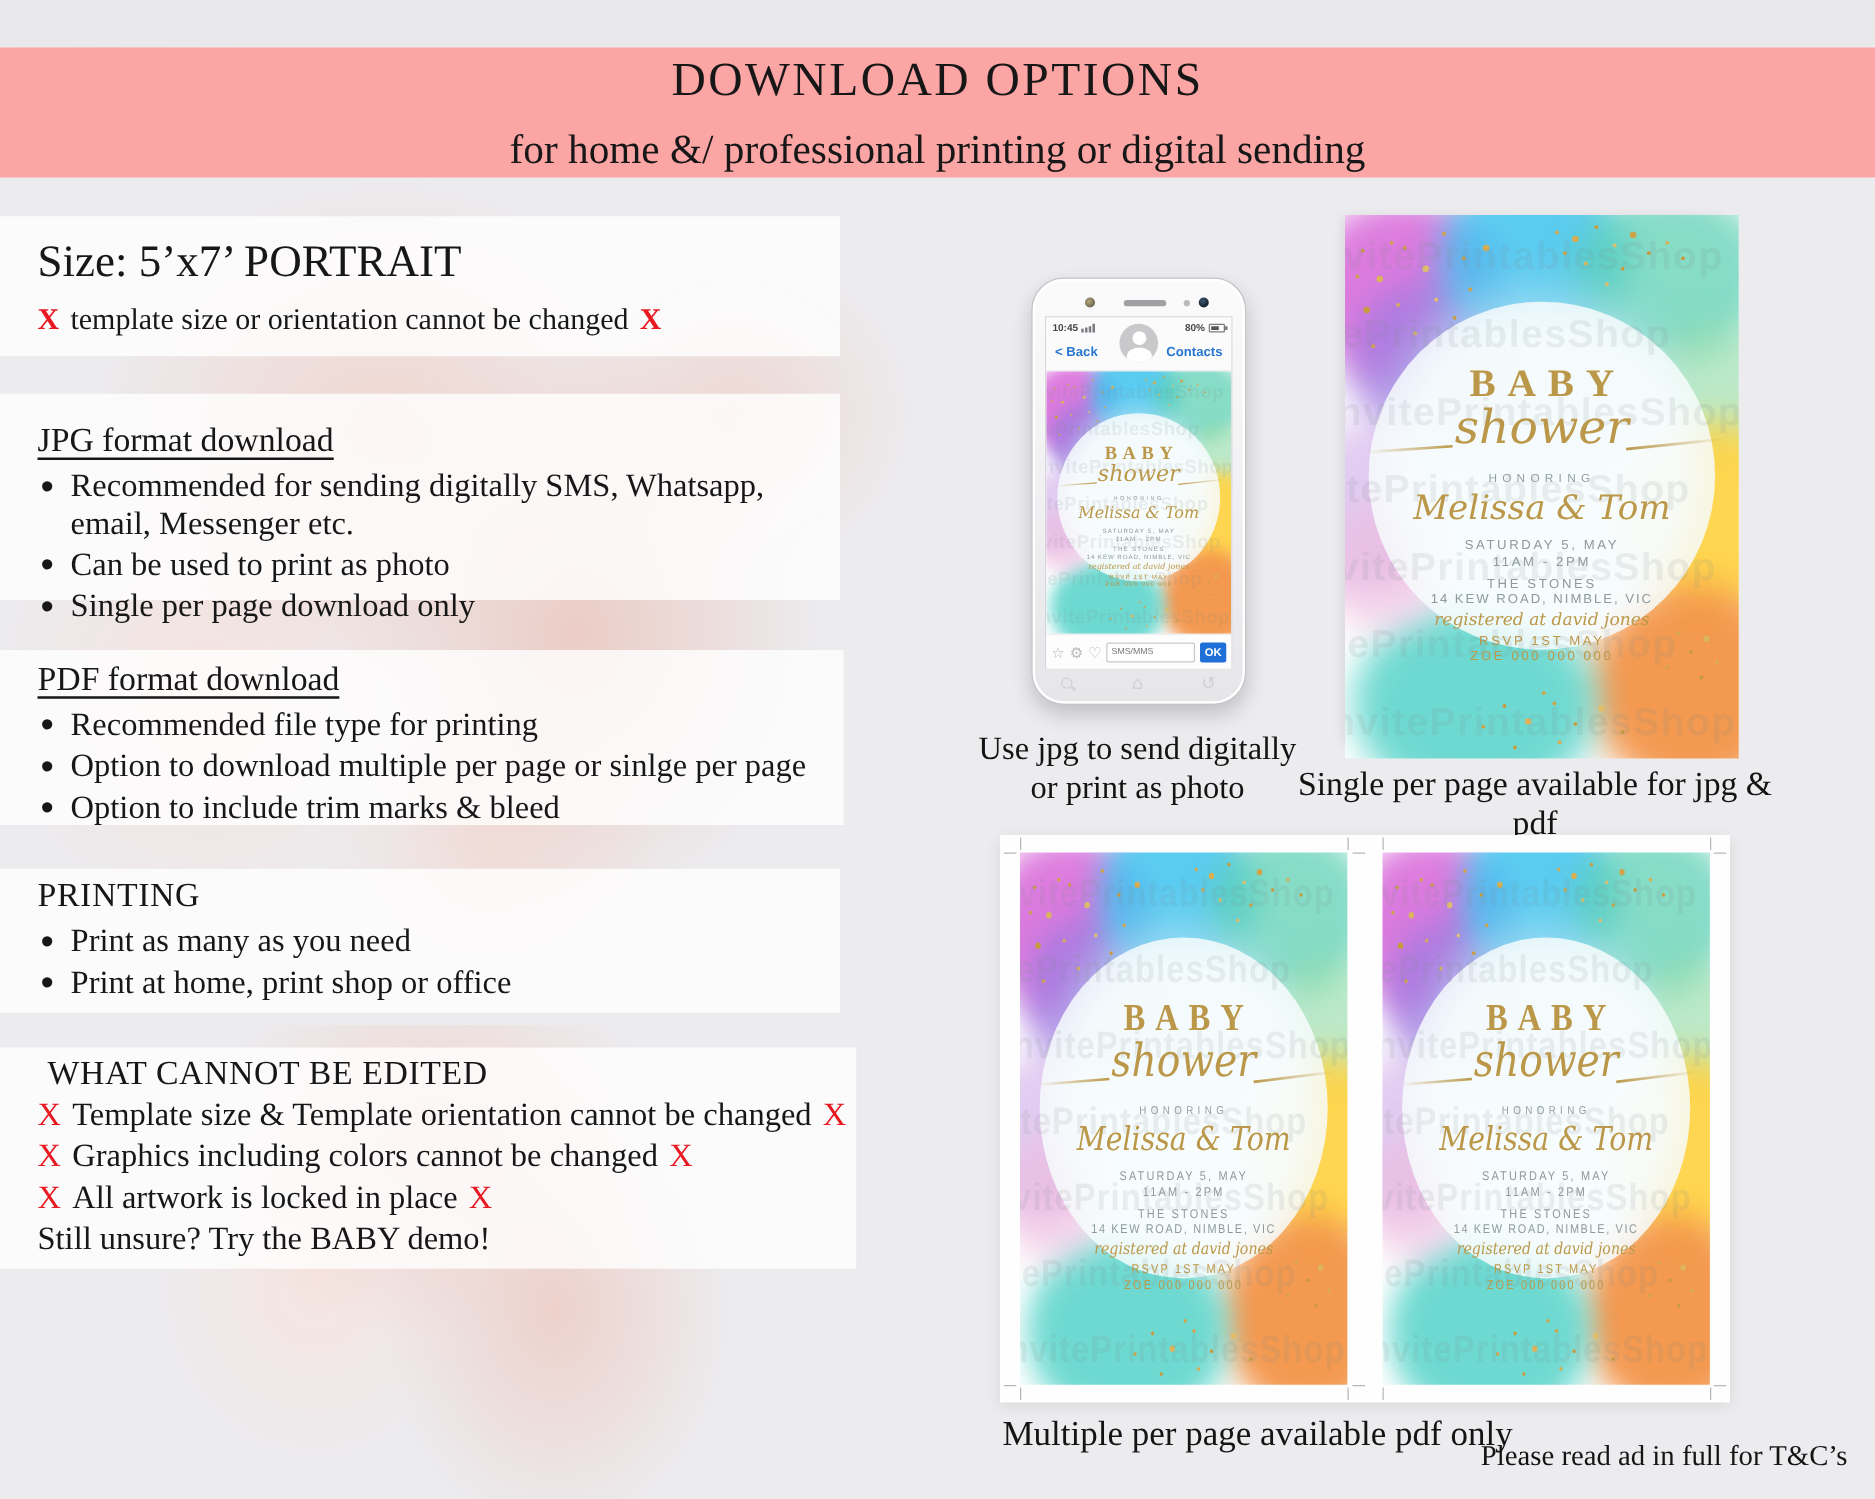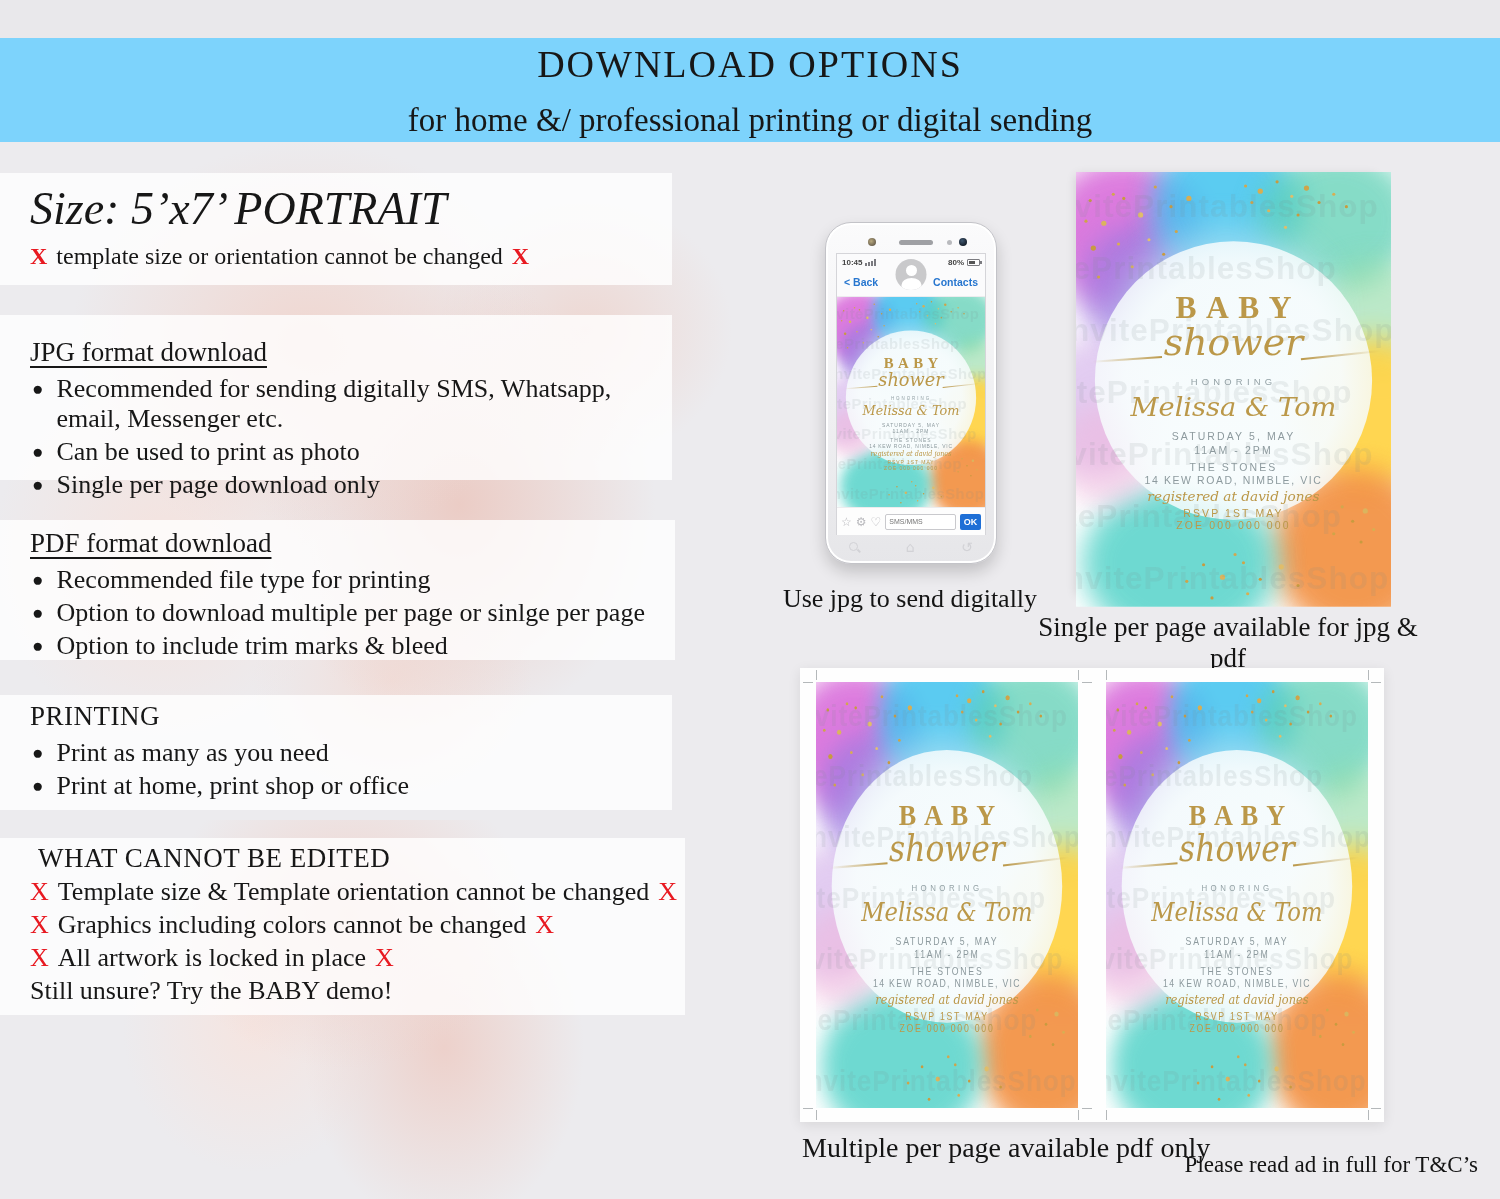--- a/index.html
+++ b/index.html
@@ -16,34 +16,34 @@
     radial-gradient(ellipse 200px 170px at 55% 80%, rgba(242,219,213,.8), rgba(242,219,213,0) 70%);}
   .flower2{left:60px;top:820px;width:640px;height:379px;background:
     radial-gradient(ellipse 260px 220px at 45% 25%, rgba(240,210,203,.95), rgba(240,210,203,0) 70%),
     radial-gradient(ellipse 200px 260px at 60% 60%, rgba(237,206,199,.9), rgba(237,206,199,0) 70%),
     radial-gradient(ellipse 180px 200px at 30% 55%, rgba(246,228,223,.9), rgba(246,228,223,0) 72%);}
   .flower3{left:0;top:0;width:260px;height:42px;background:
     linear-gradient(100deg,#f7e6e1 0%,#f1d6d0 35%,rgba(241,214,208,0) 75%);}
 
   
   .topstrip{position:absolute;left:0;top:0;width:100%;height:38px;background:#e9e8eb;}
-  .headerband{position:absolute;left:0;top:38px;width:100%;height:104px;background:#7dd3fc;
+  .headerband{position:absolute;left:0;top:38px;width:100%;height:104px;background:#fca5a5;
               display:flex;flex-direction:column;align-items:center;justify-content:center;}
   .h-title{font-size:38px;letter-spacing:2px;}
   .h-sub{font-size:33px;margin-top:16px;}
 
   
   .band{position:absolute;left:0;background:rgba(255,255,255,0.80);box-sizing:border-box;padding:10px 0 0 30px;}
   .band-size{top:173px;width:672px;height:112px;}
   .band-jpg{top:315px;width:672px;height:165px;padding-top:22px;}
   .band-pdf{top:520px;width:675px;height:140px;padding-top:8px;}
   .band-print{top:695px;width:672px;height:115px;padding-top:6px;}
   .band-edit{top:838px;width:685px;height:177px;padding-top:5px;}
 
-  .size-title{font-size:46px;line-height:52px;font-style:italic;}
+  .size-title{font-size:36px;line-height:52px;}
   .size-note{font-size:24px;margin-top:8px;display:flex;gap:9px;align-items:baseline;}
   .redx{color:#e81921;}
   .redx-b{color:#e81921;font-weight:700;}
 
   .sec-title{font-size:27px;text-decoration:underline;text-underline-offset:5px;margin-bottom:6px;}
   .sec-title-plain{font-size:27px;margin-bottom:6px;letter-spacing:.5px;}
   .bullet-row{display:flex;align-items:flex-start;font-size:26px;line-height:30px;margin-top:3px;max-width:625px;}
   .blt{font-size:19px;line-height:30px;margin-right:13px;margin-left:2px;}
   .edit-title{font-size:27px;padding-left:8px;letter-spacing:.5px;}
   .edit-row{display:flex;gap:9px;font-size:26px;line-height:31px;margin-top:2px;}
@@ -367,20 +367,21 @@
     <div class="itxt t-address">14 KEW ROAD, NIMBLE, VIC</div>
     <div class="itxt t-registry">registered at david jones</div>
     <div class="itxt t-rsvp">RSVP 1ST MAY</div>
     <div class="itxt t-contact">ZOE 000 000 000</div>
   </div>
 </div>
   </div>
 
   <div class="cap cap-phone">
     <div>Use jpg to send digitally</div>
+    <div>or print as photo</div>
   </div>
   <div class="cap cap-single">Single per page available for jpg &amp; pdf</div>
 
   <div class="sheet">
     <div class="invite-slot" style="left:16px;top:14px">
       <div class="invite-scale sc-sheet">
   <div class="invite">
     <div class="blob b1"></div>
     <div class="blob b2"></div>
     <div class="blob b3"></div>

